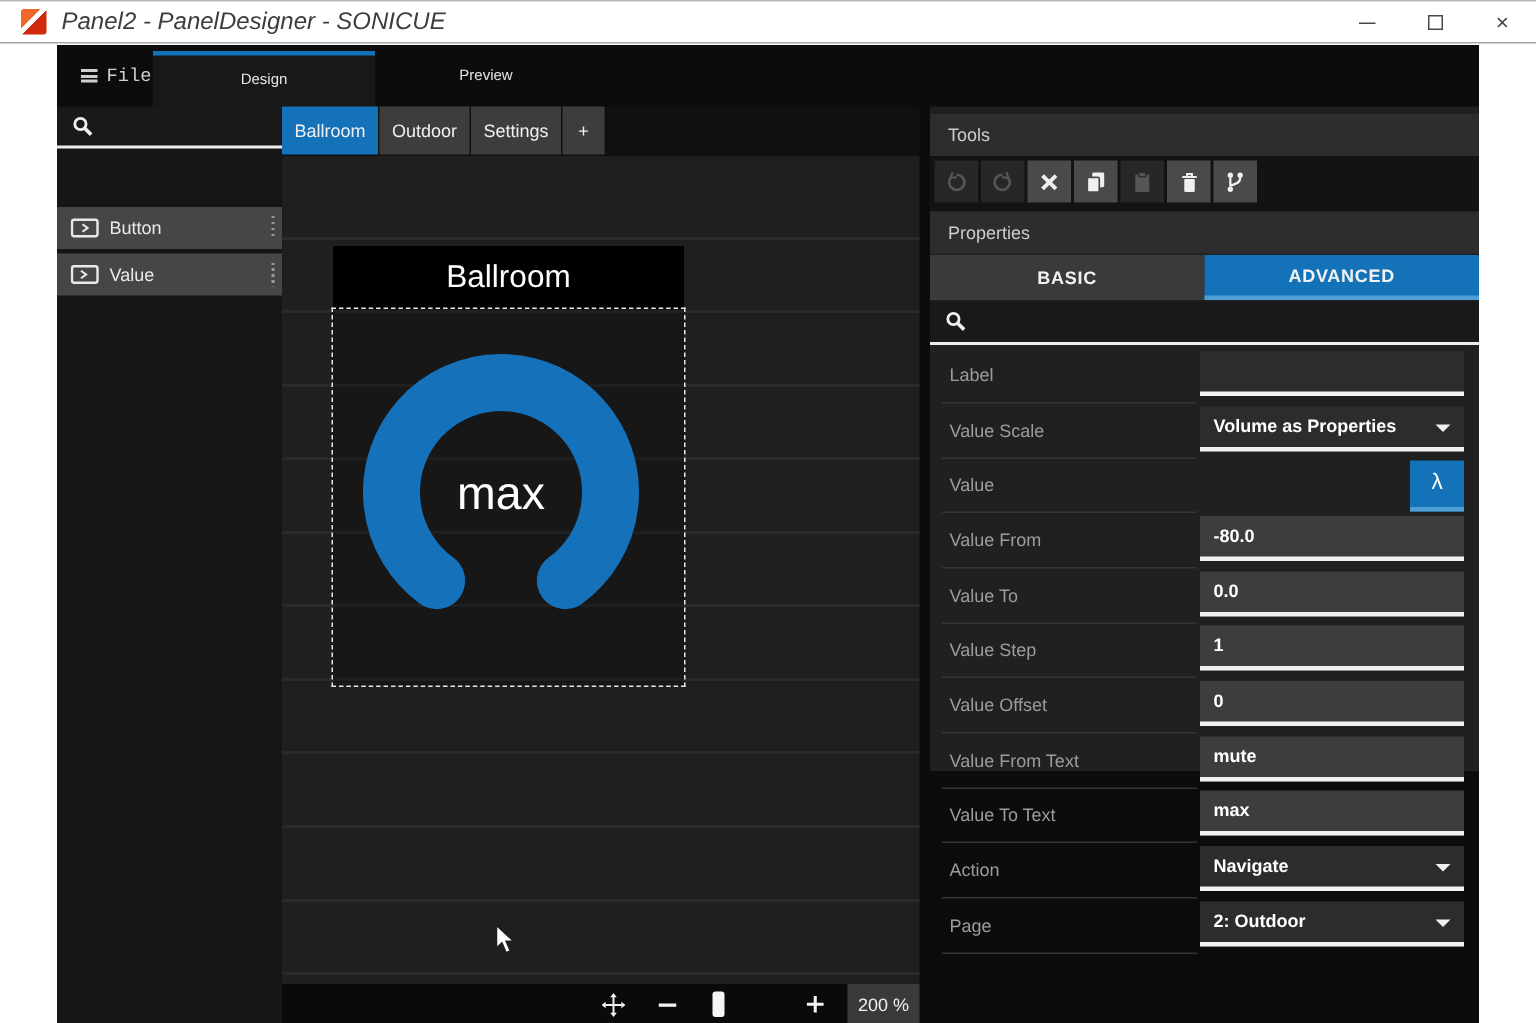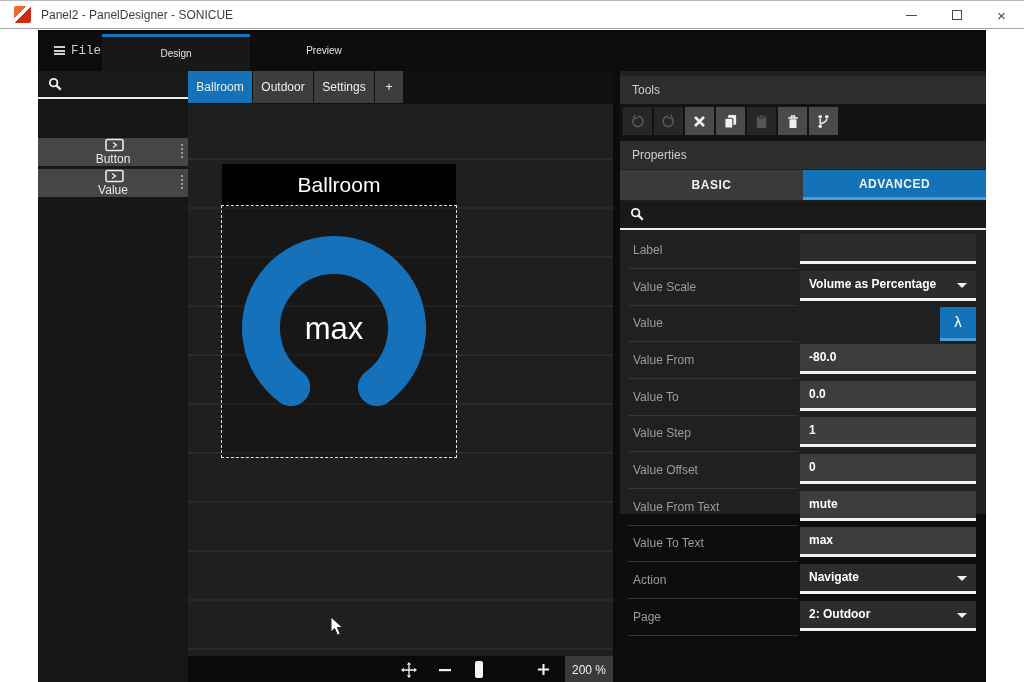--- a/index.html
+++ b/index.html
@@ -7,21 +7,21 @@
               font-family:"Liberation Sans", sans-serif; }
   .stage { position:relative; width:1024px; height:682px; background:#fff; }
 
   
   .titlebar { position:absolute; left:0; top:0; width:1024px; height:29px;
               background:#fff; border-top:1px solid #b9b9b9; border-bottom:1px solid #a8a8a8;
               display:flex; align-items:center; }
   .applogo { width:17px; height:17px; margin-left:14px;
              background:linear-gradient(135deg,#f2682b 0 38%,#ffffff 38% 52%,#cf2a0e 52%);
              border-radius:2px; }
-  .apptitle { margin-left:10px; font-size:12px; color:#3d3d3d; }
+  .apptitle { margin-left:10px; font-size:16px; color:#3d3d3d;font-style:italic; }
   .wincontrols { position:absolute; right:0; top:0; height:28px; display:flex; }
   .winbtn { width:45px; height:28px; display:flex; align-items:center; justify-content:center;
             color:#4a4a4a; font-size:15px; cursor:default; }
   .maxbox { width:10px; height:10px; border:1.3px solid #4a4a4a; }
   .minline { width:11px; height:0; border-top:1.6px solid #4a4a4a; }
 
   
   .app { position:absolute; left:38px; top:30px; width:948px; height:652px; background:#0c0c0c; }
 
   
@@ -36,21 +36,21 @@
   .menutab.active { background:#181818; border-top:3px solid #1473b8; }
 
   
   .catalog { position:absolute; left:0; top:41px; width:150px; height:611px; background:#161616; }
   .panelheader { height:28px; background:#2d2d2d; color:#cdcdcd; font-size:12px;
                  line-height:28px; padding-left:12px; }
   .searchbar { height:28px; background:#191919; border-bottom:2px solid #ededed;
                display:flex; align-items:center; padding-left:10px; }
   .cat-items { position:absolute; left:0; top:67px; width:150px; }
   .cat-item { position:relative; height:28px; background:#464646; margin-bottom:3px;
-              display:flex; align-items:center; color:#e9e9e9; font-size:12px; cursor:grab;flex-direction:column; }
+              display:flex; align-items:center; color:#e9e9e9; font-size:12px; cursor:grab; }
   .cat-item .cicon { width:20px; margin-left:9px; margin-right:6px; display:flex; align-items:center; }
   .grip { position:absolute; right:5px; top:6px; width:2px; height:16px;
           background:repeating-linear-gradient(to bottom,#9a9a9a 0 1.6px,transparent 1.6px 4px); }
 
   
   .center { position:absolute; left:150px; top:41px; width:425px; height:611px; background:#101010; }
   .pagetabs { position:absolute; left:0; top:0; height:32px; display:flex; gap:1px; }
   .pagetab { height:32px; background:#3d3d3d; color:#f0f0f0; font-size:12px;
              display:flex; align-items:center; justify-content:center; cursor:pointer; }
   .pagetab.active { background:#1473b8; }
@@ -297,21 +297,21 @@
       <div class="prows">
         <div class="prow" style="top:1px">
           <div class="plabel">Label</div>
             <div class="psep"></div>
           <div class="pfield"><span></span></div>
         </div>
         <div class="prow" style="top:38px">
           <div class="plabel">Value Scale</div>
             <div class="psep"></div>
           <div class="pfield dropdown">
-            <span>Volume as Percentage</span>
+            <span>Volume as Properties</span>
             <span class="caret"></span>
           </div>
         </div>
         <div class="prow" style="top:74px">
           <div class="plabel">Value</div>
             <div class="psep"></div>
           <div class="lambda"><span>λ</span></div>
         </div>
         <div class="prow" style="top:111px">
           <div class="plabel">Value From</div>

